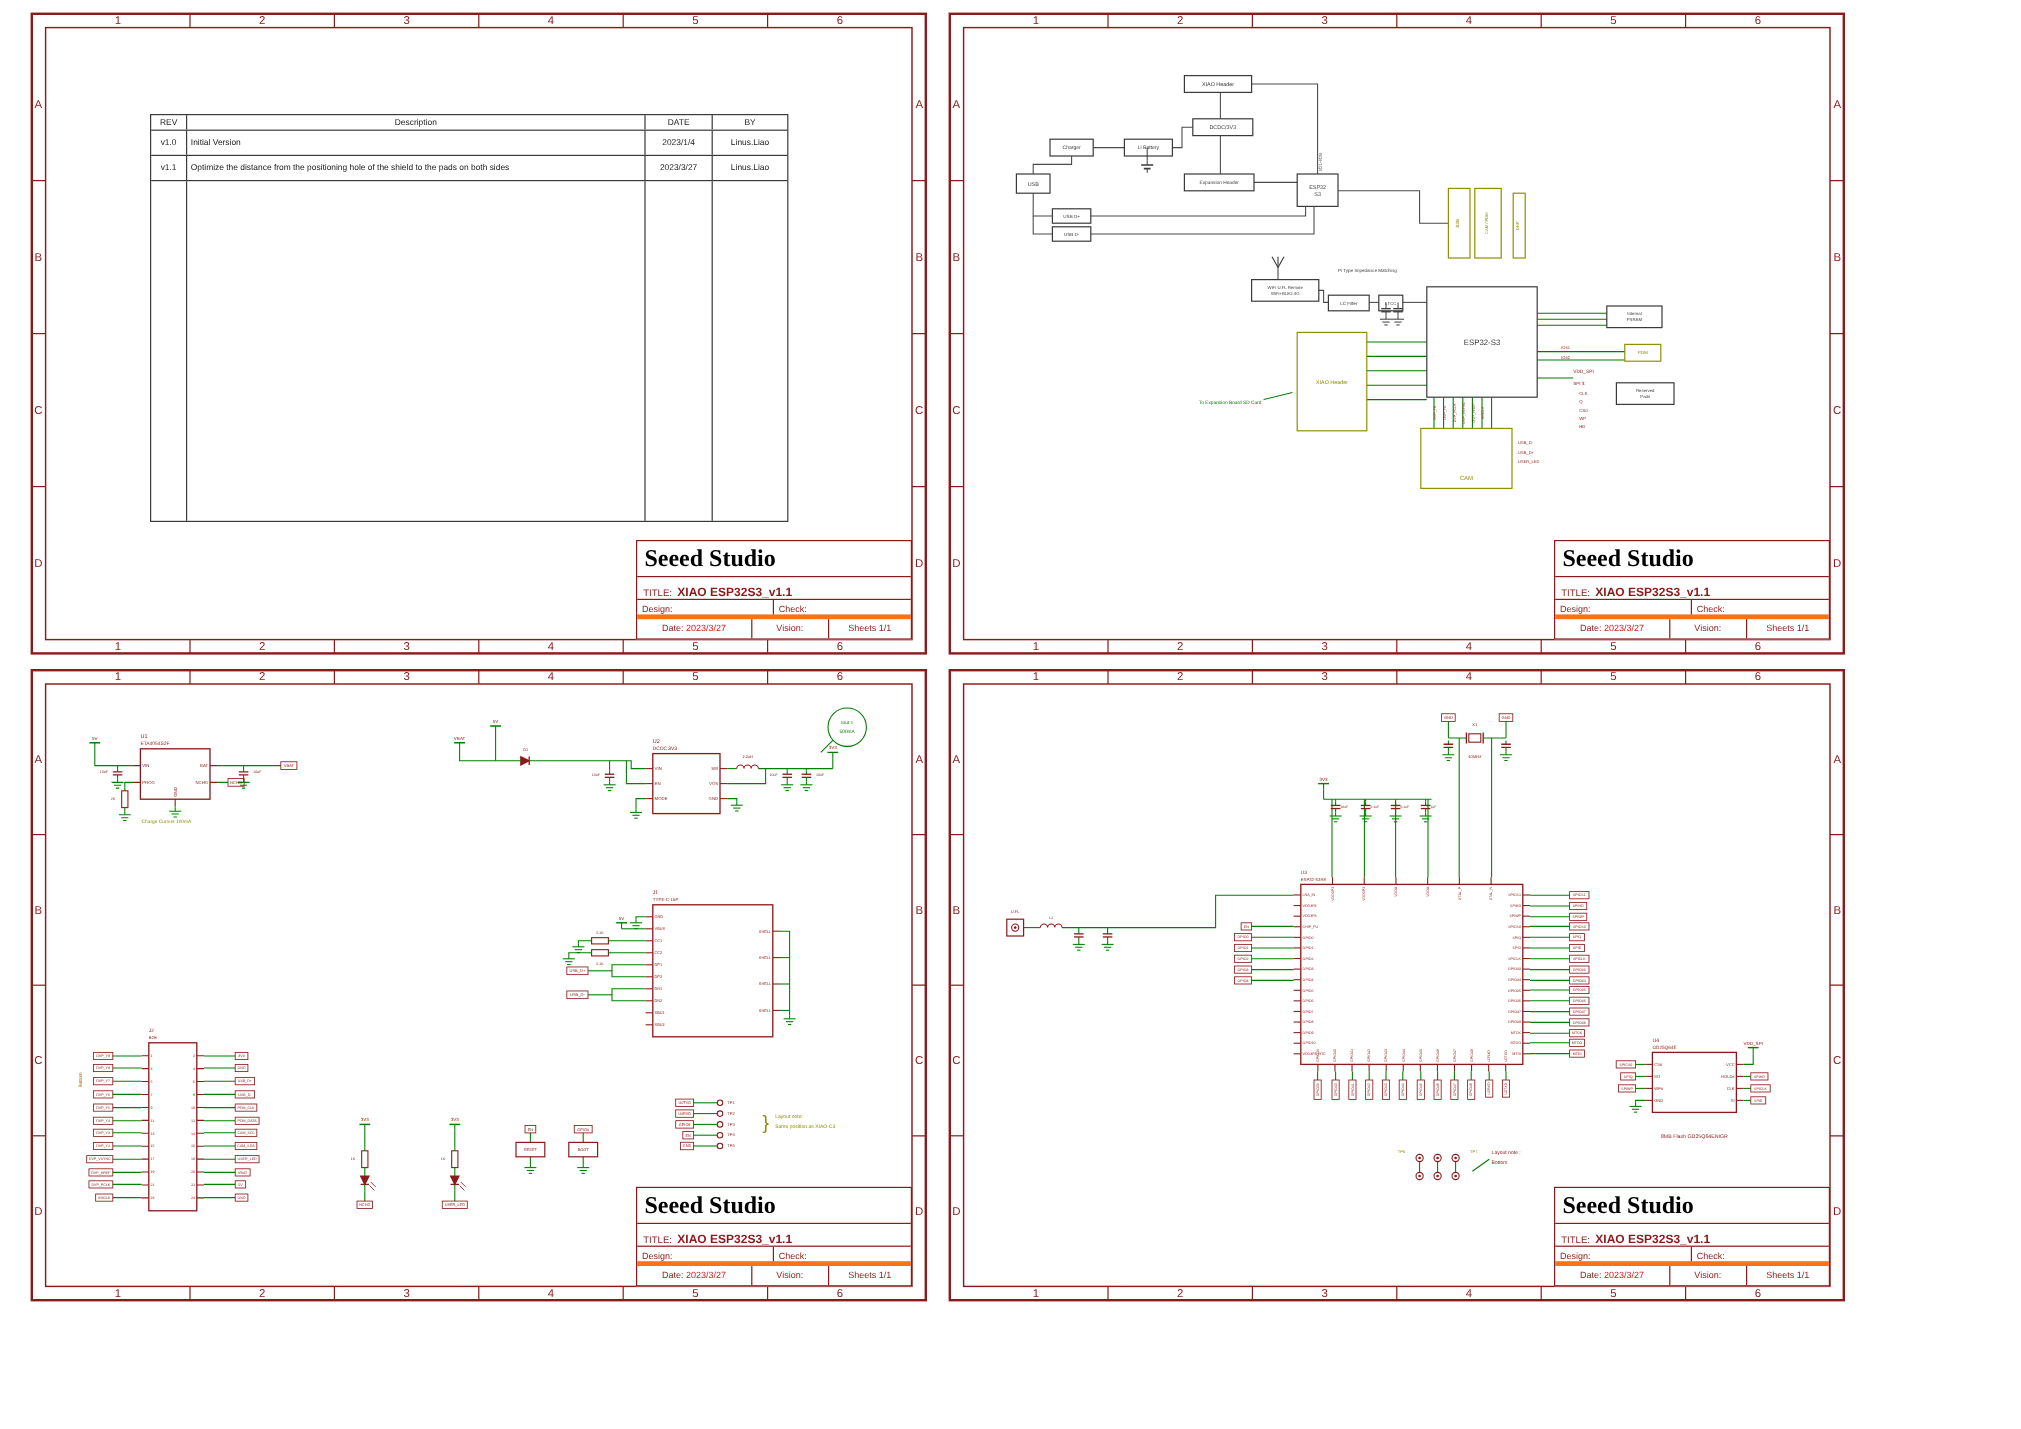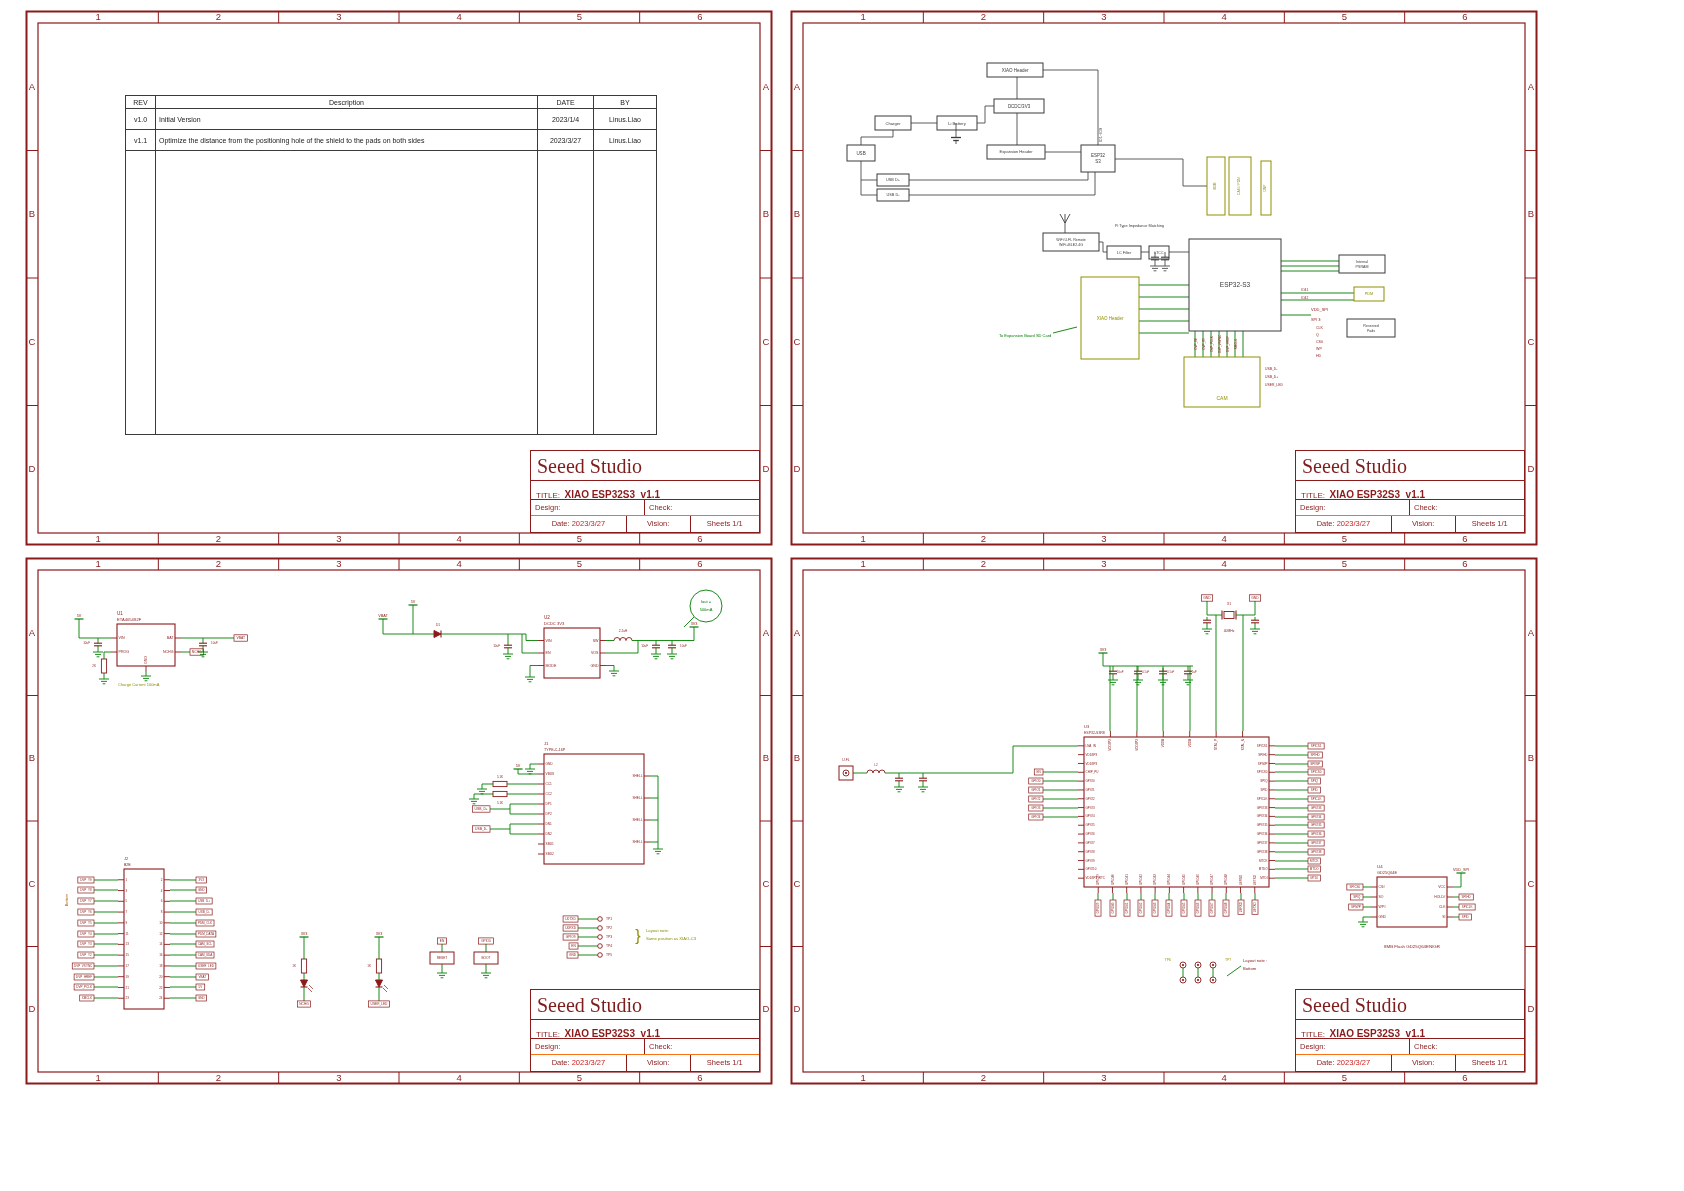--- a/index.html
+++ b/index.html
@@ -7,25 +7,25 @@
 .canvas{position:relative;width:1684px;height:1191px;background:#ffffff;overflow:hidden;}
 .sheet{position:absolute;background:#ffffff;}
 #s1{left:25px;top:10px;width:748px;height:536px;}
 #s2{left:790px;top:10px;width:748px;height:536px;}
 #s3{left:25px;top:557px;width:748px;height:528px;}
 #s4{left:790px;top:557px;width:748px;height:528px;}
 .frame-svg{position:absolute;left:0;top:0;width:100%;height:100%;}
 .draw-svg{position:absolute;left:13px;top:13px;}
 svg text{font-family:"Liberation Sans",sans-serif;}
 .titleblock{position:absolute;right:13px;bottom:13px;width:230px;border:1px solid #8b1a1a;color:#8b1a1a;background:#fff;z-index:5;}
-.tb-company{font-size:20px;font-weight:normal;color:#7f1d1d;padding:2px 6px;height:30px;line-height:26px;border-bottom:1px solid #8b1a1a;font-family:"Liberation Serif",serif;}
+.tb-company{font-size:20px;font-weight:bold;color:#000000;padding:2px 6px;height:30px;line-height:26px;border-bottom:1px solid #8b1a1a;font-family:"Liberation Serif",serif;}
 .tb-title{border-bottom:1px solid #8b1a1a;padding:3px 5px;height:19px;white-space:nowrap;}
 .tb-lab{font-size:8px;margin-top:37px;}
 .tb-val{font-size:10px;font-weight:bold;}
-.tb-row{display:flex;height:16px;border-bottom:1px solid #f97316;}
+.tb-row{display:flex;height:16px;border-bottom:4px solid #f97316;}
 .tb-row:last-child{border-bottom:none;text-align:center;}
 .tb-cell{font-size:7.5px;padding:3px 4px;border-right:1px solid #8b1a1a;white-space:nowrap;overflow:hidden;}
 .tb-cell.last{border-right:none;flex:1;}
 .half{width:50%;}
 .t1{width:42%;}
 .t2{width:28%;}
 .red{color:#cc2020;}
 .revtable{position:absolute;left:100px;top:85px;width:532px;height:340px;display:flex;flex-direction:column;border:1.2px solid #3a3a3a;font-size:7px;color:#1a1a1a;background:#fff;}
 .rt-row{display:flex;border-bottom:1px solid #3a3a3a;}
 .rt-head{height:13px;}

